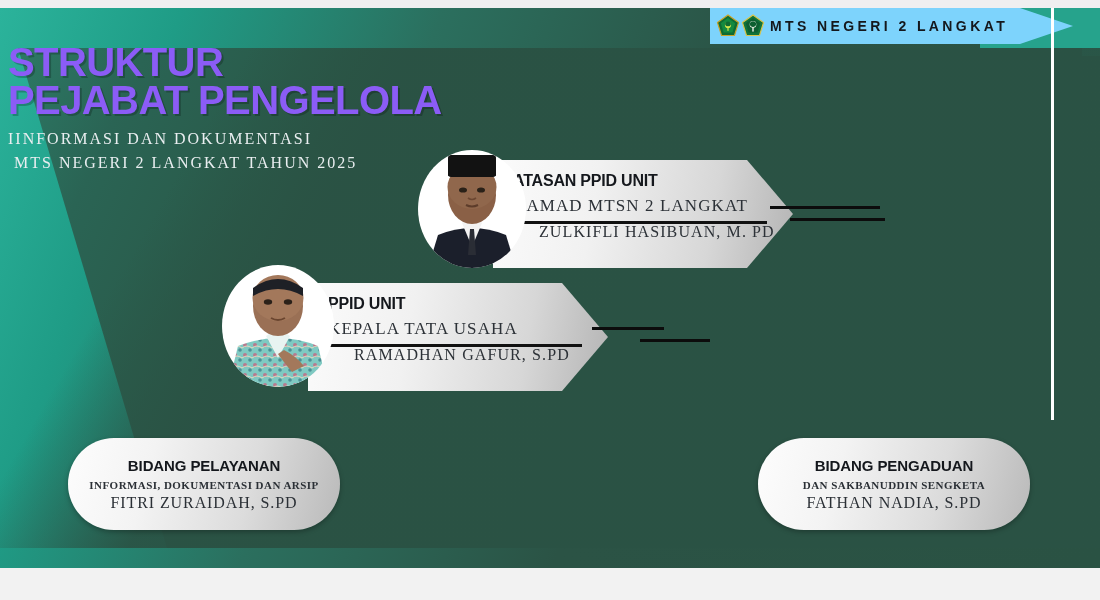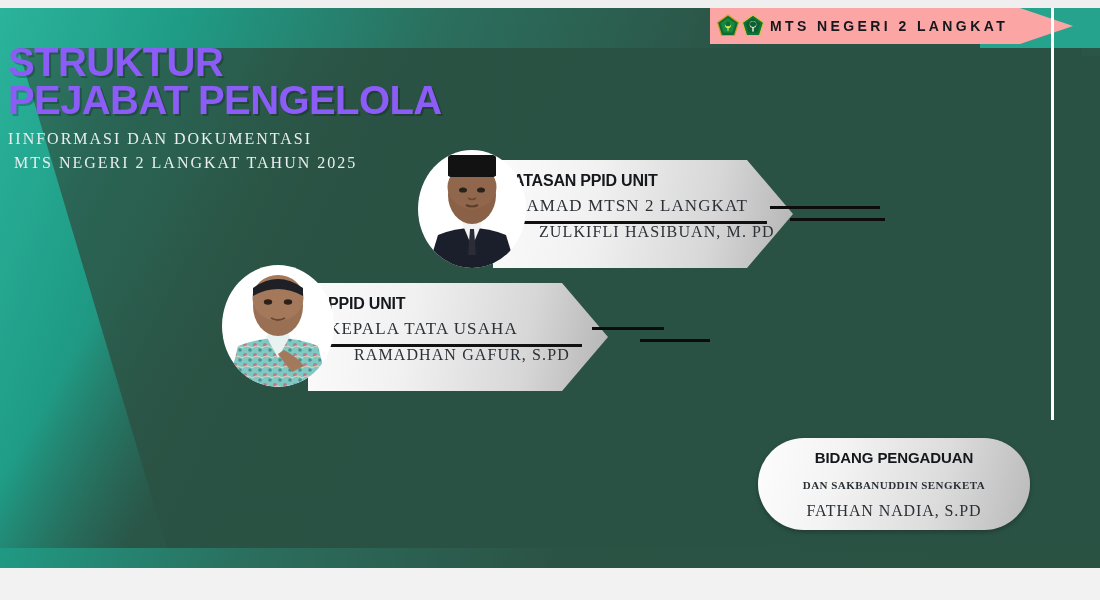--- a/index.html
+++ b/index.html
@@ -33,21 +33,21 @@
     position:absolute;left:0;top:48px;width:1100px;height:500px;
     background:linear-gradient(120deg,rgba(30,140,118,0) 0%,rgba(41,82,68,.0) 18%,rgba(42,82,68,.92) 30%,rgba(42,82,68,.97) 100%);
   }
   .frame-top{position:absolute;left:0;top:0;width:1100px;height:8px;background:#efeff0;}
   .frame-bottom{position:absolute;left:0;bottom:0;width:1100px;height:32px;background:#f2f2f2;}
   .frame-bottom-line{position:absolute;left:0;bottom:31px;width:1100px;height:1px;background:#d8d8d8;}
 
   
   .ribbon{
     position:absolute;left:710px;top:8px;height:36px;width:363px;
-    background:#fca5a5;
+    background:#7dd3fc;
     clip-path:polygon(0 0, 310px 0, 363px 18px, 310px 36px, 0 36px);
     display:flex;align-items:center;
   }
   .ribbon-logos{display:flex;align-items:center;gap:1px;margin-left:6px;}
   .logo{
     width:24px;height:24px;position:relative;display:inline-block;
   }
   .logo svg{display:block;}
   .ribbon-text{
     margin-left:5px;
@@ -244,21 +244,26 @@
         <ellipse cx="46" cy="40" rx="4.2" ry="2.8" fill="#2b2119"></ellipse>
         <ellipse cx="66" cy="40" rx="4.2" ry="2.8" fill="#2b2119"></ellipse>
         <path d="M49 56 Q56 60 63 56" stroke="#6a452f" stroke-width="2" fill="none"></path>
         <path d="M62 88 Q74 94 82 104 L70 110 Q60 98 56 92 Z" fill="#a3785b"></path>
       </g>
     </svg>
   </div>
   <div class="deco-line" style="left:592px;top:327px;width:72px;"></div>
   <div class="deco-line" style="left:640px;top:339px;width:70px;"></div>
 
-
-
-  <div class="pill" style="left:758px;top:438px;gap:8px;">
+  <div class="pill" style="left:68px;top:438px;">
+    <div class="pill-title">BIDANG PELAYANAN</div>
+    <div class="pill-sub">INFORMASI, DOKUMENTASI DAN ARSIP</div>
+    <div class="pill-name">FITRI ZURAIDAH, S.PD</div>
+  </div>
+
+
+  <div class="pill" style="left:758px;top:438px;">
     <div class="pill-title">BIDANG PENGADUAN</div>
     <div class="pill-sub">DAN SAKBANUDDIN SENGKETA</div>
     <div class="pill-name">FATHAN NADIA, S.PD</div>
   </div>
 
 </div>
 
 </body></html>

